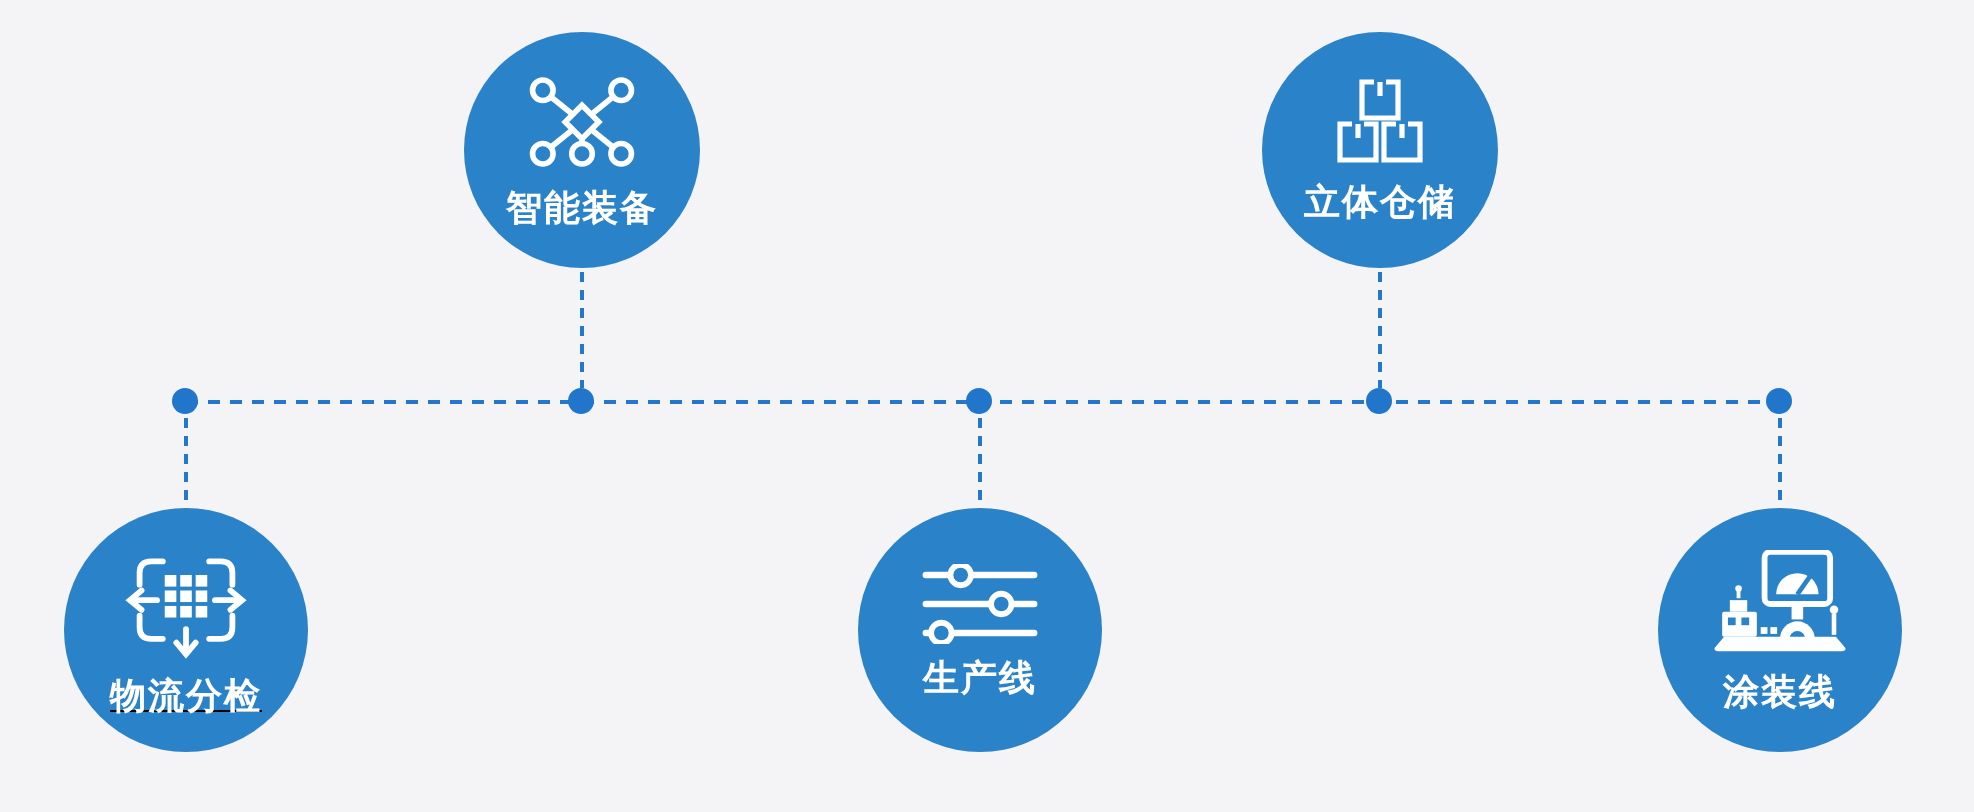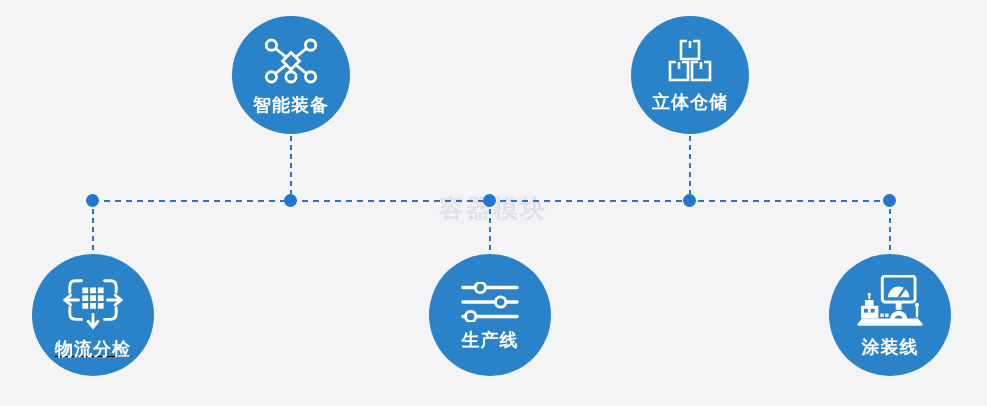--- a/index.html
+++ b/index.html
@@ -50,21 +50,20 @@
     color:#fff;font-size:18px;font-weight:600;letter-spacing:1px;
     line-height:1;white-space:nowrap;
   }
   .node.top .label{margin-top:1px;}
 </style>
 </head>
 <body>
 
 <div class="canvas">
 
-  <div class="watermark">容器模块</div>
 
   <div class="hline" style="left:93px;top:200px;width:797px;"></div>
   <div class="vline" style="left:290px;top:136px;height:58px;"></div>
   <div class="vline" style="left:689px;top:136px;height:58px;"></div>
   <div class="vline" style="left:92px;top:209px;height:45px;"></div>
   <div class="vline" style="left:489px;top:209px;height:45px;"></div>
   <div class="vline" style="left:889px;top:209px;height:45px;"></div>
 
   <div class="dot" style="left:86px;top:194px;"></div>
   <div class="dot" style="left:284px;top:194px;"></div>

